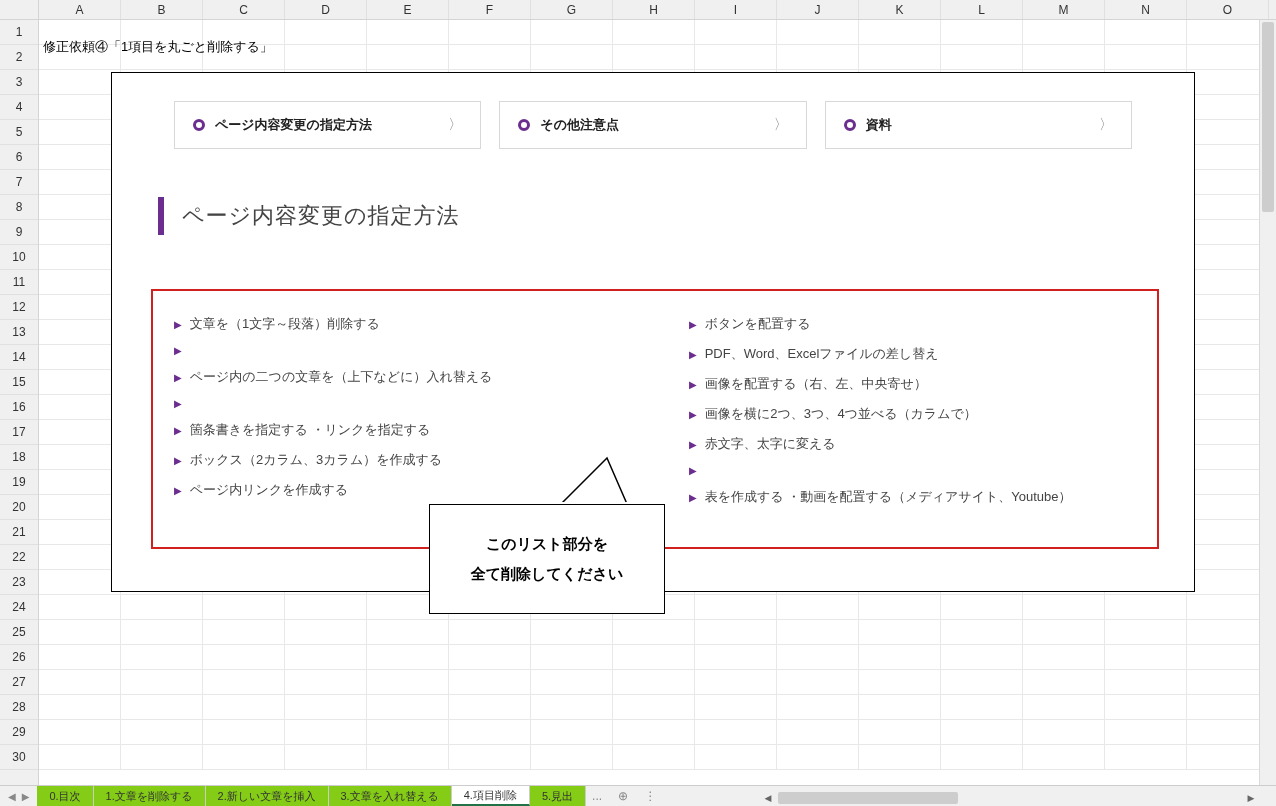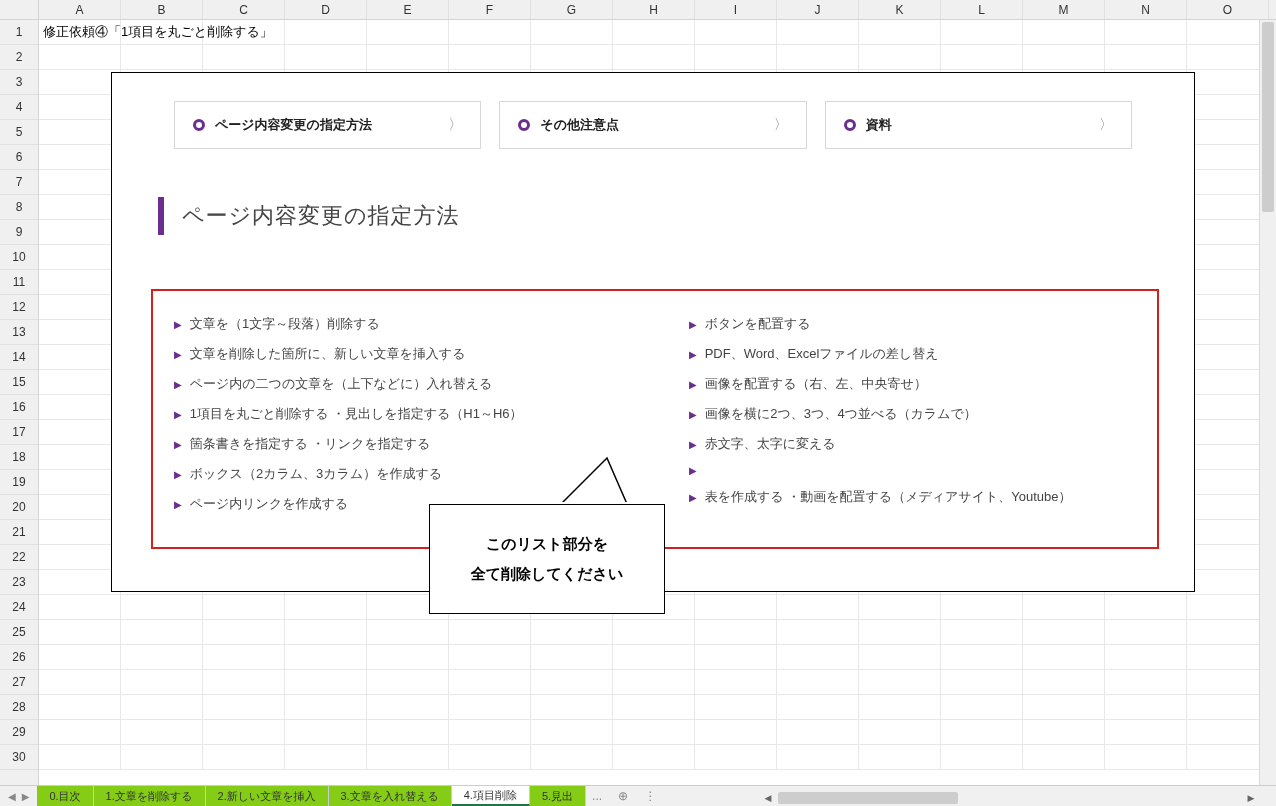--- a/index.html
+++ b/index.html
@@ -12,21 +12,21 @@
     .row-header { height: 25px; border-bottom: 1px solid #e0e0e0; display: flex; align-items: center; justify-content: center; color: #333; font-size: 12px; }
     
     .grid-area { flex: 1; overflow: hidden; position: relative; }
     .col-headers { height: 20px; display: flex; background: #f0f0f0; border-bottom: 1px solid #d4d4d4; }
     .col-header { width: 82px; border-right: 1px solid #e0e0e0; display: flex; align-items: center; justify-content: center; color: #333; font-size: 12px; }
     
     .cells { position: relative; background: #fff; }
     .cell-row { height: 25px; display: flex; }
     .cell { width: 82px; border-right: 1px solid #e8e8e8; border-bottom: 1px solid #e8e8e8; }
     
-    .cell-a1 { position: absolute; top: 0; left: 0; height: 25px; padding: 3px 4px; font-size: 13px; color: #000; white-space: nowrap; z-index: 2; }
+    .cell-a1 { position: absolute; top: 0; left: 0; height: 25px; padding: 18px 4px; font-size: 13px; color: #000; white-space: nowrap; z-index: 2; }
     
     .mockup-container { position: absolute; top: 52px; left: 72px; width: 1084px; height: 520px; border: 1.5px solid #000; background: #fff; z-index: 5; }
     
     .nav-cards { display: flex; gap: 18px; padding: 28px 62px 0; }
     .nav-card { flex: 1; border: 1px solid #d8d8d8; padding: 14px 18px; display: flex; align-items: center; justify-content: space-between; cursor: pointer; }
     .nav-card-left { display: flex; align-items: center; gap: 10px; }
     .nav-bullet { width: 12px; height: 12px; border: 3px solid #6b2e8f; border-radius: 50%; }
     .nav-label { font-size: 13px; font-weight: bold; color: #222; }
     .nav-chev { color: #888; font-size: 14px; }
     
@@ -153,29 +153,27 @@
         <div class="red-box"></div>
 
         <div class="list-container">
           <div class="list-col" id="list-left">
               <div class="list-item">
                 <span class="list-marker">▶</span>
                 <span>文章を（1文字～段落）削除する</span>
               </div>
               <div class="list-item">
                 <span class="list-marker">▶</span>
-                <span>文章を削除した箇所に、新しい文章を挿入する</span>
               </div>
               <div class="list-item">
                 <span class="list-marker">▶</span>
                 <span>ページ内の二つの文章を（上下などに）入れ替える</span>
               </div>
               <div class="list-item">
                 <span class="list-marker">▶</span>
-                <span>1項目を丸ごと削除する ・見出しを指定する（H1～H6）</span>
               </div>
               <div class="list-item">
                 <span class="list-marker">▶</span>
                 <span>箇条書きを指定する ・リンクを指定する</span>
               </div>
               <div class="list-item">
                 <span class="list-marker">▶</span>
                 <span>ボックス（2カラム、3カラム）を作成する</span>
               </div>
               <div class="list-item">

